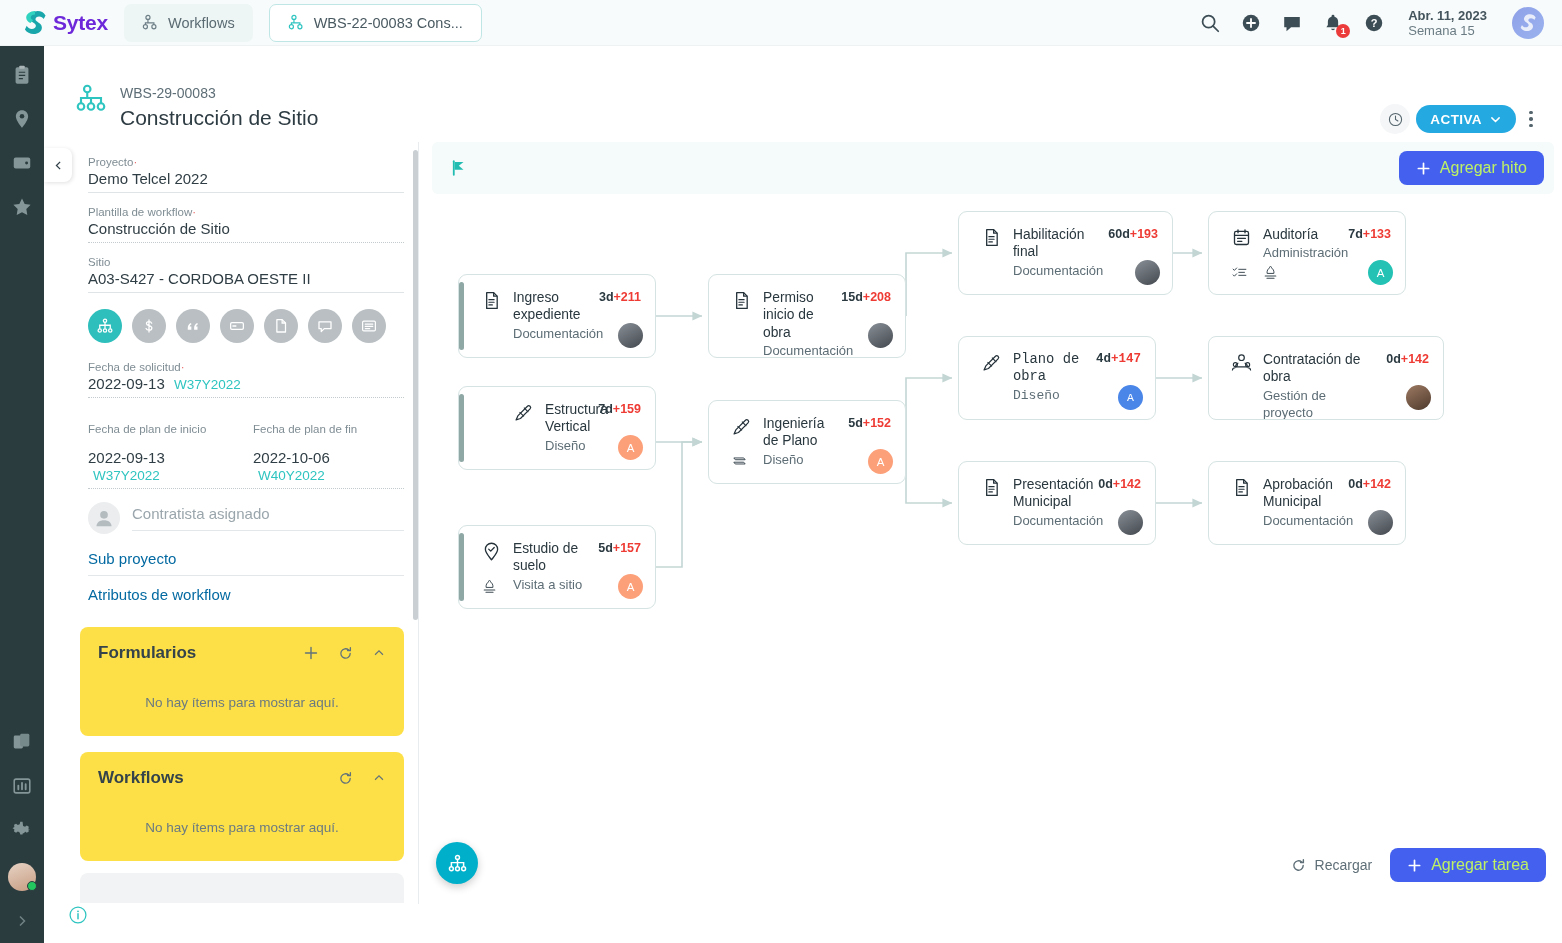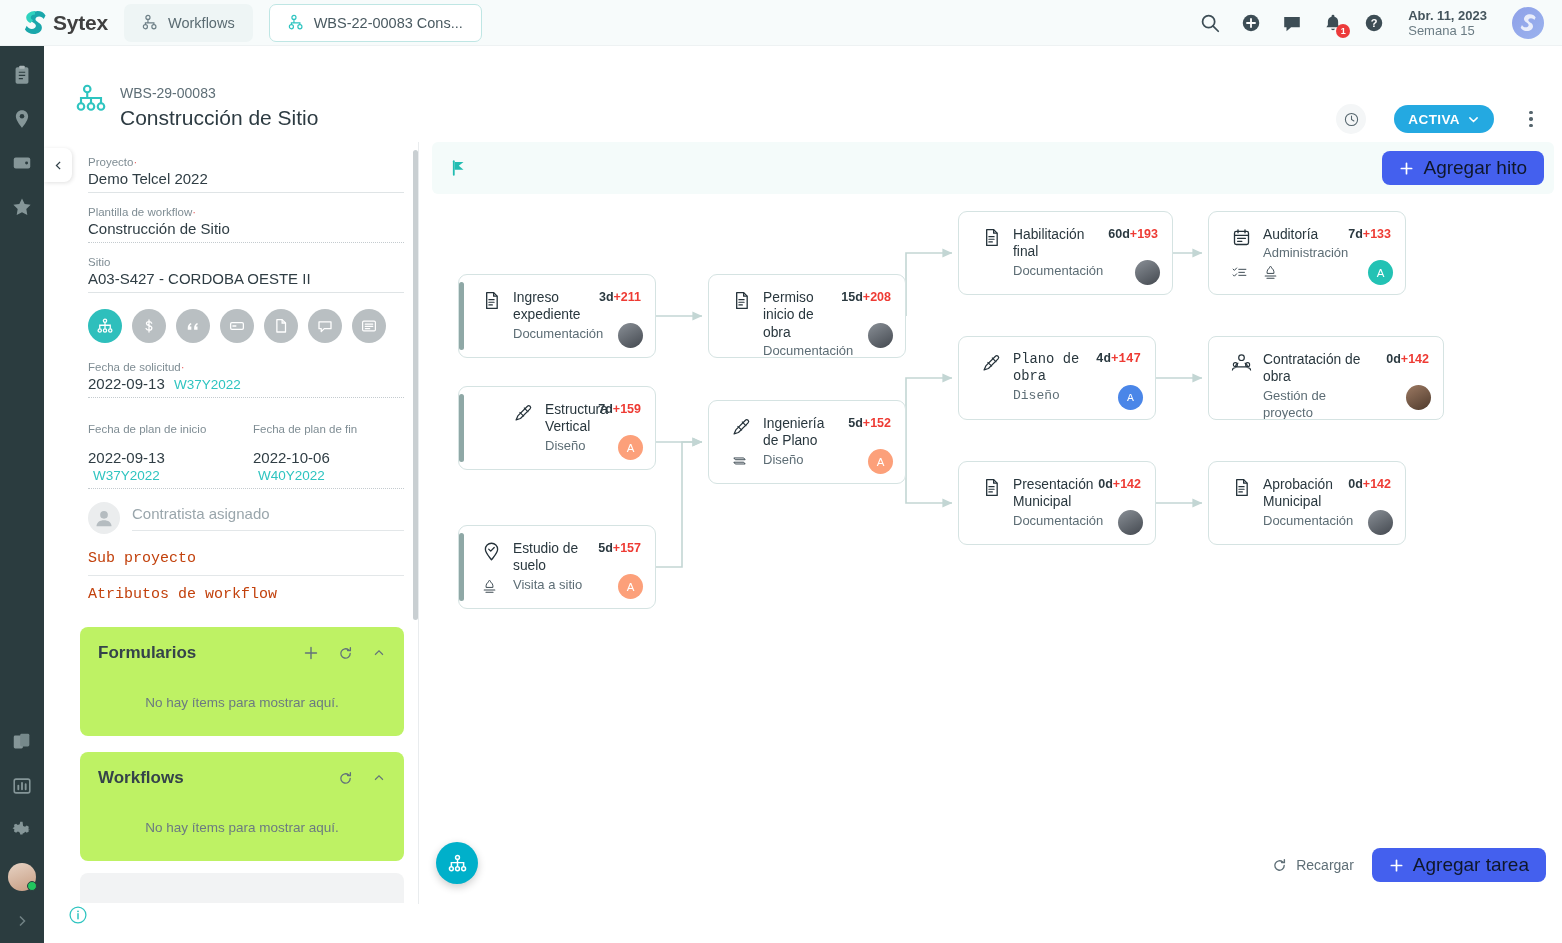--- a/index.html
+++ b/index.html
@@ -14,21 +14,21 @@
   
   .topbar {
     position: absolute; top: 0; left: 0; width: 1562px; height: 46px;
     background: #f7fbfb;
     display: flex; align-items: center;
     border-bottom: 1px solid #eef2f3;
     z-index: 30;
   }
   .logo-wrap { display: flex; align-items: center; gap: 7px; margin-left: 24px; }
   .logo-mark { width: 22px; height: 26px; }
-  .logo-text { font-size: 21px; font-weight: 700; color: #404040; letter-spacing: -0.2px; }
+  .logo-text { font-size: 21px; font-weight: 700; color: #6d28d9; letter-spacing: -0.2px; }
 
   .tab {
     display: flex; align-items: center; gap: 9px;
     height: 38px; padding: 0 18px; border-radius: 7px;
     font-size: 14.5px; color: #5a6b72;
     margin-left: 16px;
   }
   .tab.inactive { background: #eef5f5; }
   .tab.active { background: #ffffff; border: 1px solid #bfe6e4; color: #4a5a61; }
   .tab .tico { width: 17px; height: 17px; display: block; flex: none; }
@@ -86,21 +86,21 @@
     position: absolute; top: 46px; left: 44px; width: 1518px; height: 96px;
     background: #ffffff;
     display: flex; align-items: flex-start;
     z-index: 10;
   }
   .ph-icon { margin: 38px 0 0 32px; width: 30px; height: 30px; }
   .ph-titles { margin: 38px 0 0 14px; }
   .ph-sub { font-size: 14px; color: #5e6e76; line-height: 1.4; }
   .ph-title { font-size: 21px; color: #2d3b42; line-height: 1.35; }
   .ph-actions {
-    margin: 58px 22px 0 auto; display: flex; align-items: center; gap: 28px;
+    margin: 58px 22px 0 auto; display: flex; align-items: center; gap: 6px;
   }
   .clock-btn {
     width: 30px; height: 30px; border-radius: 50%; background: #f4f6f7;
     display: flex; align-items: center; justify-content: center; cursor: pointer;
   }
   .state-pill {
     background: #24a9e1; color: #fff; border-radius: 17px;
     height: 28px; padding: 0 14px; display: flex; align-items: center; gap: 7px;
     font-size: 13.5px; font-weight: 600; letter-spacing: .4px; cursor: pointer;
   }
@@ -142,28 +142,27 @@
   .person-row { display: flex; align-items: center; gap: 12px; margin-bottom: 6px; }
   .person-av {
     width: 32px; height: 32px; border-radius: 50%; background: #ebedee;
     display: flex; align-items: center; justify-content: center; flex: none;
   }
   .person-ph {
     flex: 1; font-size: 15px; color: #9aa6ac; padding-bottom: 8px;
     border-bottom: 1px solid #e3e7e9;
   }
   .plain-field {
-    font-size: 15px; color: #c2410c; padding: 10px 0 8px 0;
+    font-size: 15px; color: #0369a1; padding: 10px 0 8px 0;
     border-bottom: 1px solid #e3e7e9;
-    font-family: Liberation Mono, monospace;
   }
   .plain-field.last { border-bottom: none; }
 
   .card-panel {
-    margin: 16px 16px 0 36px; background: #bef264; border-radius: 8px;
+    margin: 16px 16px 0 36px; background: #fde047; border-radius: 8px;
     padding: 16px 18px 26px 18px;
   }
   .card-head { display: flex; align-items: center; }
   .card-title { font-size: 17px; color: #35434a; font-weight: 600; }
   .card-tools { margin-left: auto; display: flex; align-items: center; gap: 19px; }
   .card-empty { text-align: center; font-size: 13.5px; color: #6b7a81; margin-top: 32px; }
   .card-stub { margin: 12px 16px 0 36px; height: 30px; background: #f2f3f4; border-radius: 8px 8px 0 0; }
 
   .panel-scrollbar {
     position: absolute; left: 413px; top: 150px; width: 5px; height: 470px;
@@ -182,23 +181,23 @@
     position: absolute; top: 142px; left: 424px; width: 1138px; height: 762px;
     background: #ffffff;
   }
   .canvas-toolbar {
     position: absolute; left: 8px; top: 0px; width: 1122px; height: 52px;
     background: #f4fbfa; border-radius: 6px;
     display: flex; align-items: center;
   }
   .flag-ico { margin-left: 18px; width: 18px; height: 18px; }
   .btn-primary {
-    background: #4460ee; color: #0f172a; border: none; border-radius: 8px;
+    background: #4460ee; color: #bef264; border: none; border-radius: 8px;
     height: 34px; padding: 0 17px; display: flex; align-items: center; gap: 9px;
-    font-size: 19px; font-family: inherit; cursor: pointer;
+    font-size: 16px; font-family: inherit; cursor: pointer;
   }
   .tb-right { margin-left: auto; margin-right: 10px; }
 
   .graph { position: absolute; inset: 0; }
   .node {
     position: absolute; border: 1px solid #d5e3e2; border-radius: 9px;
     background: #ffffff; overflow: hidden;
   }
   .node .accent {
     position: absolute; left: 0; top: 7px; width: 5px; bottom: 7px;

